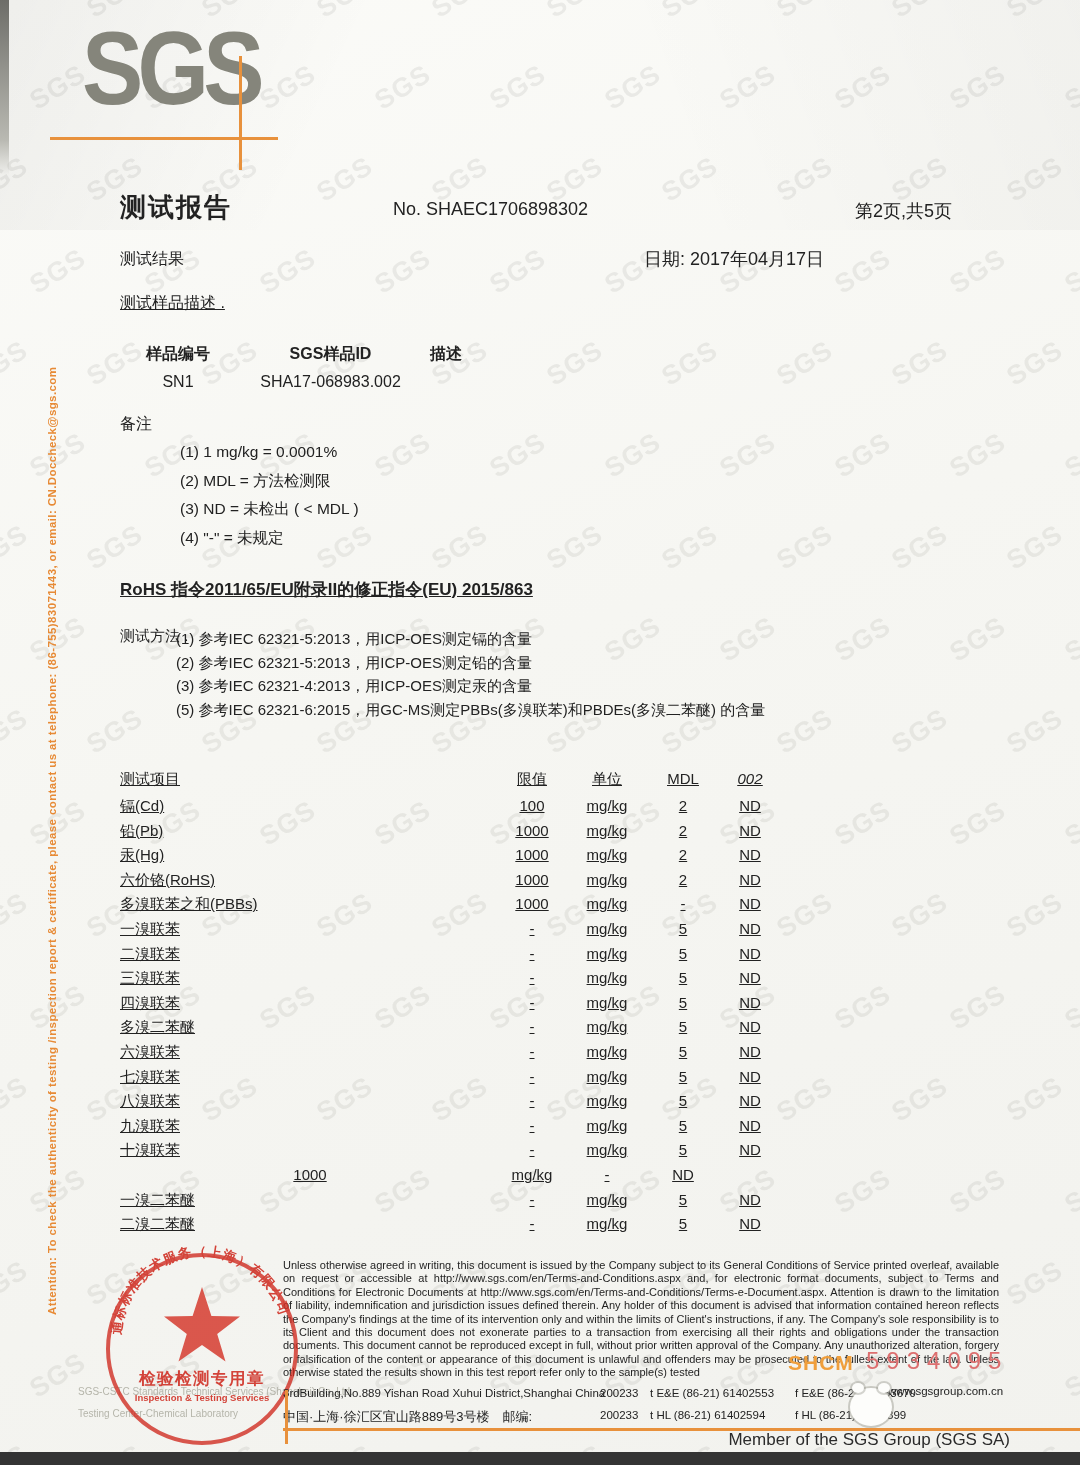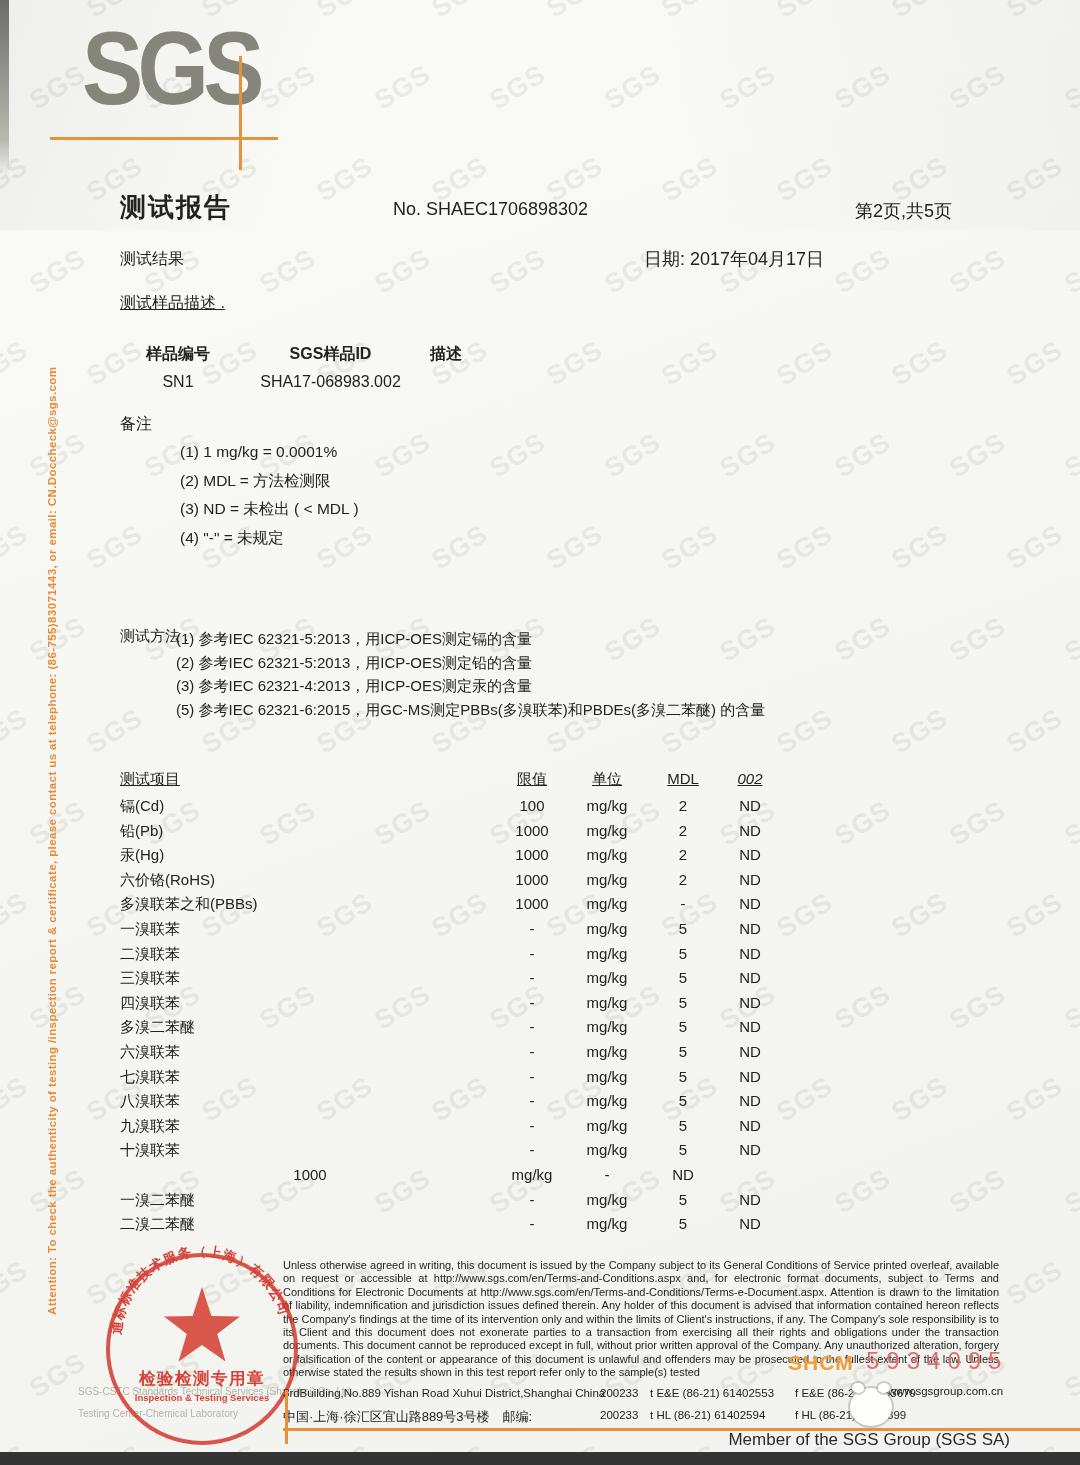--- a/index.html
+++ b/index.html
@@ -46,21 +46,21 @@
   .notes-list{position:absolute;left:180px;top:438px;font-size:15.5px;}
   .notes-list div{line-height:28.5px;}
 
   .rohs-heading{position:absolute;left:120px;top:578px;font-size:17px;font-weight:bold;text-decoration:underline;}
 
   .method-label{position:absolute;left:120px;top:627px;font-size:15px;}
   .method-list{position:absolute;left:176px;top:627px;font-size:15px;}
   .method-list div{line-height:23.6px;}
 
   
-  .result-table{position:absolute;left:120px;top:764px;width:664px;font-size:15px;}
+  .result-table{position:absolute;left:120px;top:764px;width:664px;font-size:15px;text-decoration:underline;}
   .rt-row{display:grid;grid-template-columns:380px 64px 86px 66px 68px;line-height:24.6px;}
   .rt-head{line-height:30px;}
   .rt-row .cell{text-align:center;}
   .rt-row .c0{text-align:left;}
   .rt-head span{text-decoration:underline;}
   .rt-head .c4 span{font-style:italic;}
 
   
   .legal{position:absolute;left:283px;top:1259px;width:716px;font-size:11px;line-height:13.4px;
     text-align:justify;color:#1e1e1e;}
@@ -299,20 +299,21 @@
   </div>
 
   <div class="notes-title">备注</div>
   <div class="notes-list">
       <div>(1) 1 mg/kg = 0.0001%</div>
       <div>(2) MDL = 方法检测限</div>
       <div>(3) ND = 未检出 ( &lt; MDL )</div>
       <div>(4) "-" = 未规定</div>
     </div>
 
+  <div class="rohs-heading">RoHS 指令2011/65/EU附录II的修正指令(EU) 2015/863</div>
 
   <div class="method-label">测试方法 .</div>
   <div class="method-list">
       <div>(1) 参考IEC 62321-5:2013，用ICP-OES测定镉的含量</div>
       <div>(2) 参考IEC 62321-5:2013，用ICP-OES测定铅的含量</div>
       <div>(3) 参考IEC 62321-4:2013，用ICP-OES测定汞的含量</div>
       <div>(5) 参考IEC 62321-6:2015，用GC-MS测定PBBs(多溴联苯)和PBDEs(多溴二苯醚) 的含量</div>
     </div>
 
   <div class="result-table">

